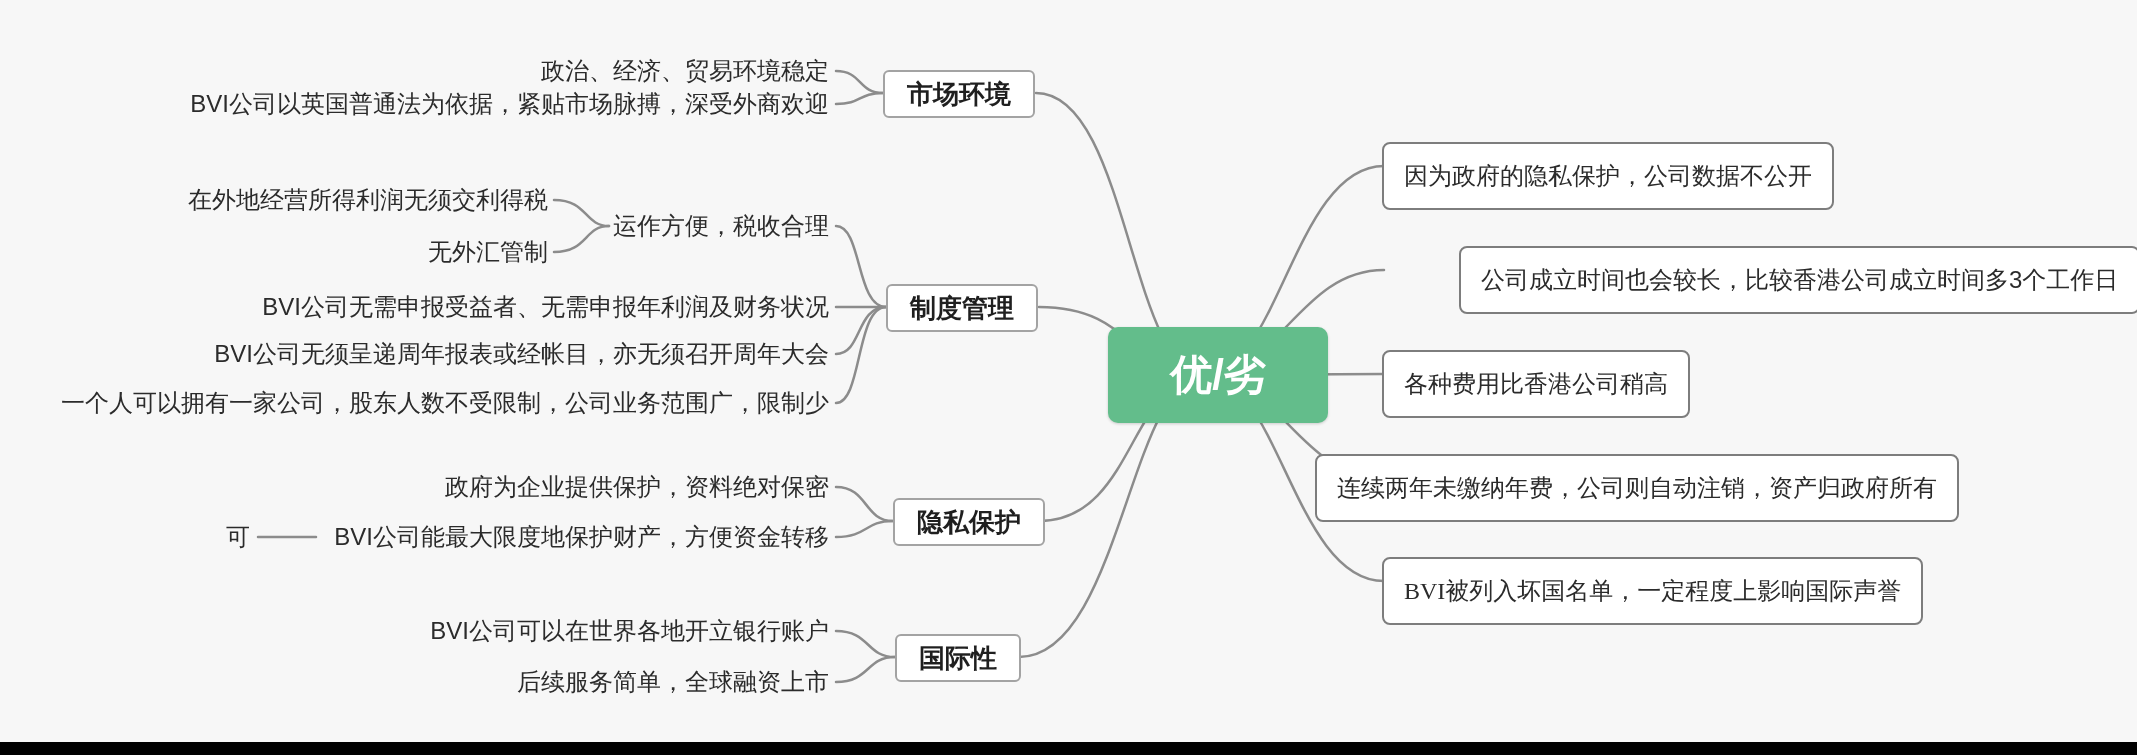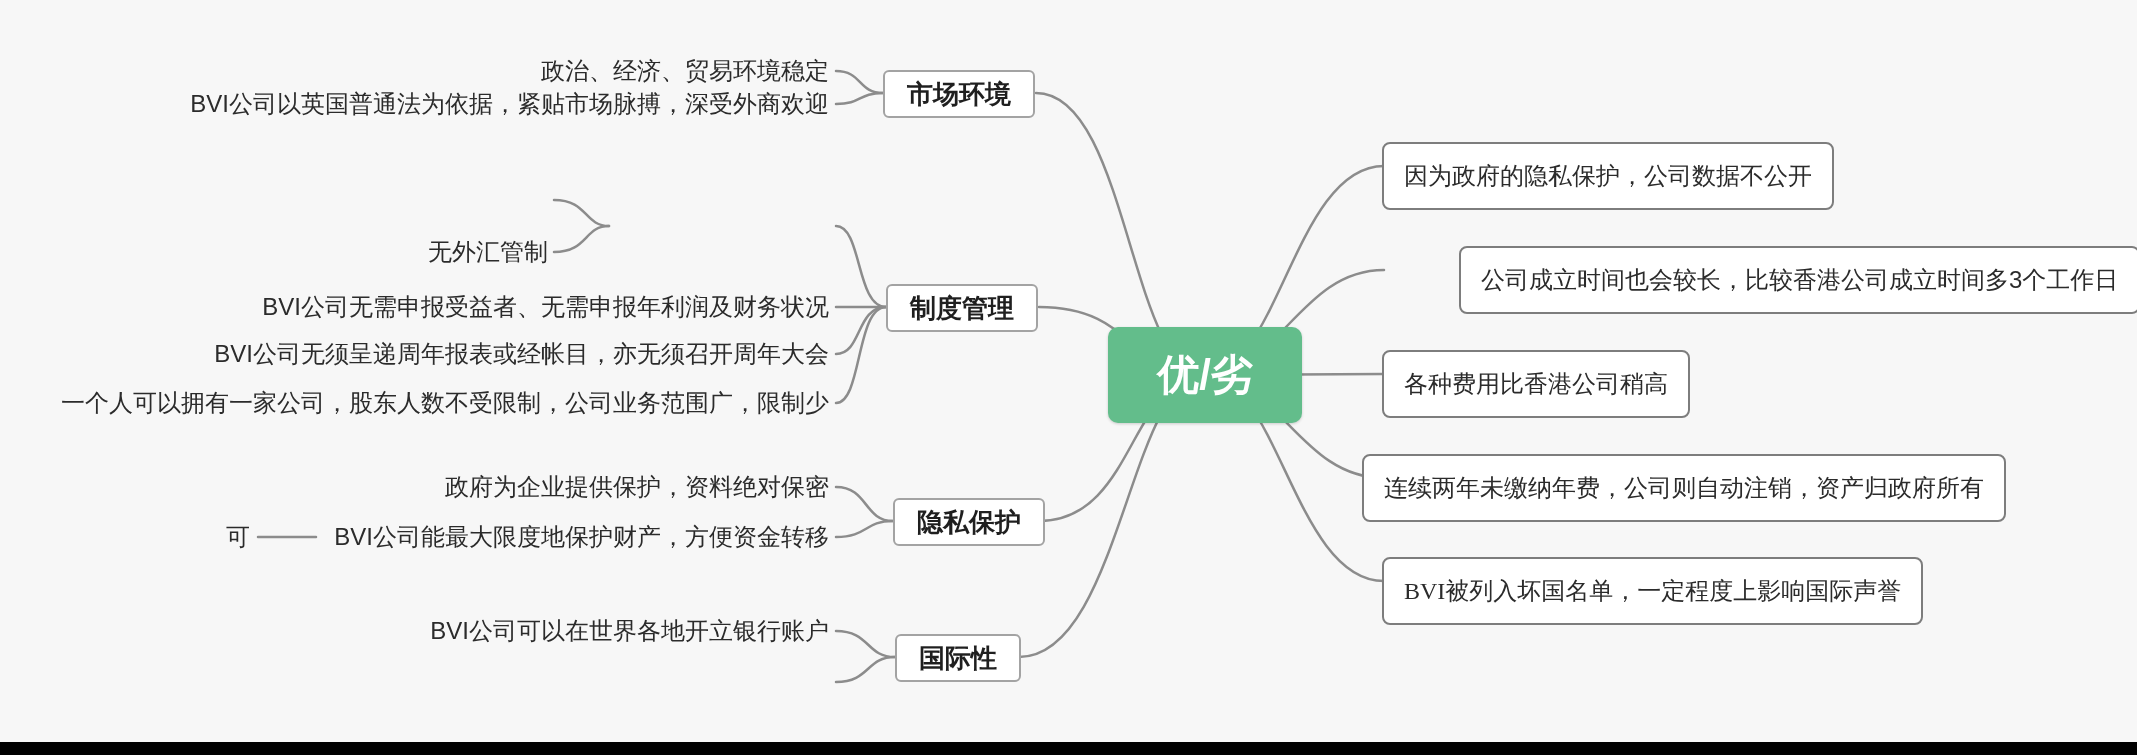--- a/index.html
+++ b/index.html
@@ -13,21 +13,21 @@
     background:#f7f7f7;
     overflow:hidden;
   }
   #connectors{
     position:absolute;left:0;top:0;width:2137px;height:755px;
   }
   #connectors path, #connectors line{
     fill:none;stroke:#8c8c8c;stroke-width:2.5;stroke-linecap:round;
   }
   .center-node{
-    position:absolute;left:1108px;top:327px;width:194px;height:96px;
+    position:absolute;left:1108px;top:327px;width:220px;height:96px;
     background:#63bd8b;border-radius:10px;
     display:flex;align-items:center;justify-content:center;
     color:#ffffff;font-size:42px;font-weight:bold;
     box-shadow:0 1px 3px rgba(0,0,0,0.18);
   }
   .cat-box{
     position:absolute;
     background:#ffffff;border:2px solid #a3a3a3;border-radius:6px;
     padding:7px 22px;font-size:26px;line-height:30px;font-weight:bold;color:#1f1f1f;
     white-space:nowrap;
@@ -88,32 +88,35 @@
   <div class="center-node">优/劣</div>
 
   <div class="cat-box" style="left:883px;top:70px;">市场环境</div>
   <div class="cat-box" style="left:886px;top:284px;">制度管理</div>
   <div class="cat-box" style="left:893px;top:498px;">隐私保护</div>
   <div class="cat-box" style="left:895px;top:634px;">国际性</div>
 
   <div class="leaf" style="right:1308px;top:55px;margin-left:12px;">政治、经济、贸易环境稳定</div>
   <div class="leaf" style="right:1308px;top:88px;">BVI公司以英国普通法为依据，紧贴市场脉搏，深受外商欢迎</div>
 
+  <div class="leaf" style="right:1589px;top:184px;">在外地经营所得利润无须交利得税</div>
   <div class="leaf" style="right:1589px;top:236px;margin-left:25px;">无外汇管制</div>
+  <div class="leaf" style="right:1308px;top:210px;">运作方便，税收合理</div>
   <div class="leaf" style="right:1308px;top:291px;">BVI公司无需申报受益者、无需申报年利润及财务状况</div>
   <div class="leaf" style="right:1308px;top:338px;">BVI公司无须呈递周年报表或经帐目，亦无须召开周年大会</div>
   <div class="leaf" style="right:1308px;top:387px;">一个人可以拥有一家公司，股东人数不受限制，公司业务范围广，限制少</div>
 
   <div class="leaf" style="right:1308px;top:471px;">政府为企业提供保护，资料绝对保密</div>
   <div class="leaf" style="right:1887px;top:521px;">可</div>
   <div class="leaf" style="right:1308px;top:521px;">BVI公司能最大限度地保护财产，方便资金转移</div>
 
   <div class="leaf" style="right:1308px;top:615px;">BVI公司可以在世界各地开立银行账户</div>
+  <div class="leaf" style="right:1308px;top:666px;">后续服务简单，全球融资上市</div>
 
   <div class="right-box" style="left:1382px;top:142px;">因为政府的隐私保护，公司数据不公开</div>
   <div class="right-box" style="left:1459px;top:246px;">公司成立时间也会较长，比较香港公司成立时间多3个工作日</div>
   <div class="right-box" style="left:1382px;top:350px;">各种费用比香港公司稍高</div>
-  <div class="right-box" style="left:1362px;top:454px;">连续两年未缴纳年费，公司则自动注销，资产归政府所有</div>
+  <div class="right-box" style="left:1315px;top:454px;">连续两年未缴纳年费，公司则自动注销，资产归政府所有</div>
   <div class="right-box" style="left:1382px;top:557px;font-family:Liberation Serif, serif;">BVI被列入坏国名单，一定程度上影响国际声誉</div>
 
   <div class="bottom-bar"></div>
 
 </div>
 
 </body></html>

